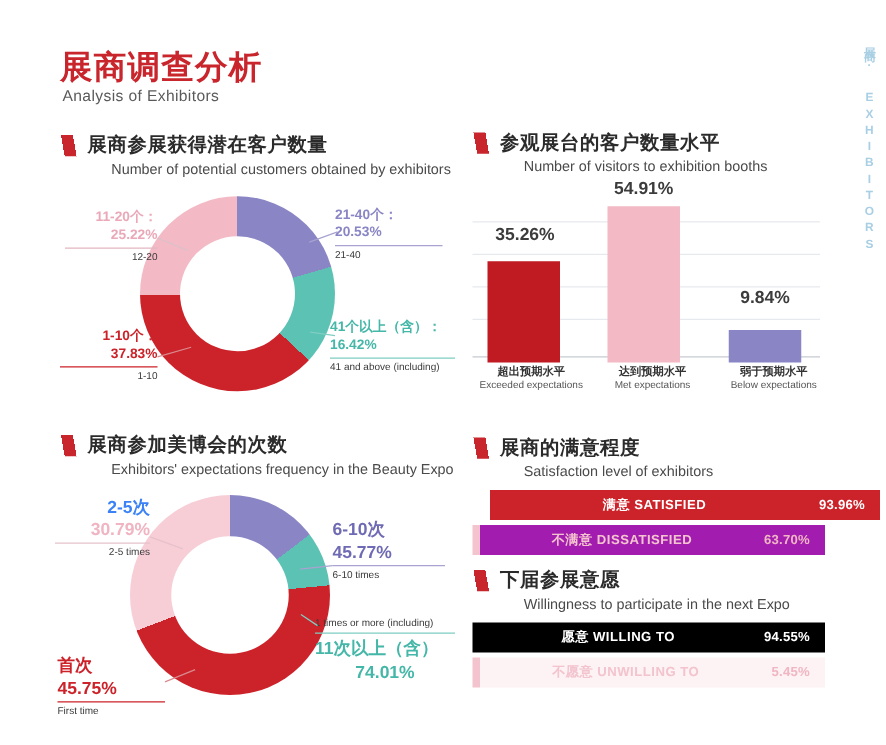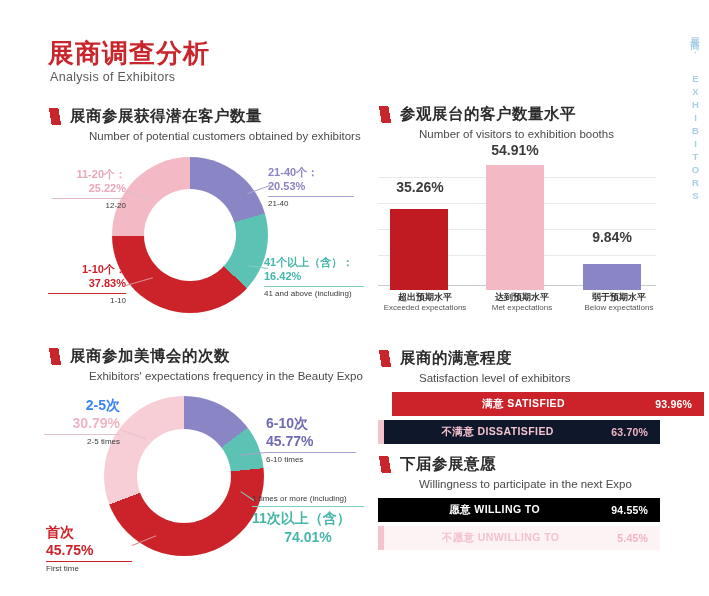--- a/index.html
+++ b/index.html
@@ -251,21 +251,21 @@
 
   <div class="hbar-row" style="left:392px; top:392px; width:312px; height:24px;">
     <div class="hbar-fill" style="width:100%; background:#cc2229;">
       <span class="hbar-label" style="color:#ffffff;">满意 SATISFIED</span>
       <span class="hbar-pct" style="color:#ffffff;">93.96%</span>
     </div>
   </div>
 
   <div class="hbar-row" style="left:378px; top:420px; width:282px; height:24px;">
     <div class="hbar-stub" style="width:6px; background:#f3c3ce;"></div>
-    <div class="hbar-fill" style="width:276px; background:#0f172a;">
+    <div class="hbar-fill" style="width:276px; background:#a21caf;">
       <span class="hbar-label" style="color:#f3c3ce;">不满意 DISSATISFIED</span>
       <span class="hbar-pct" style="color:#f0b6c3;">63.70%</span>
     </div>
   </div>
 
   <div class="sec-head" style="left:378px; top:454px;">
     <div class="slash"></div>
     <div class="sec-cn">下届参展意愿</div>
     <div class="sec-en">Willingness to participate in the next Expo</div>
   </div>

